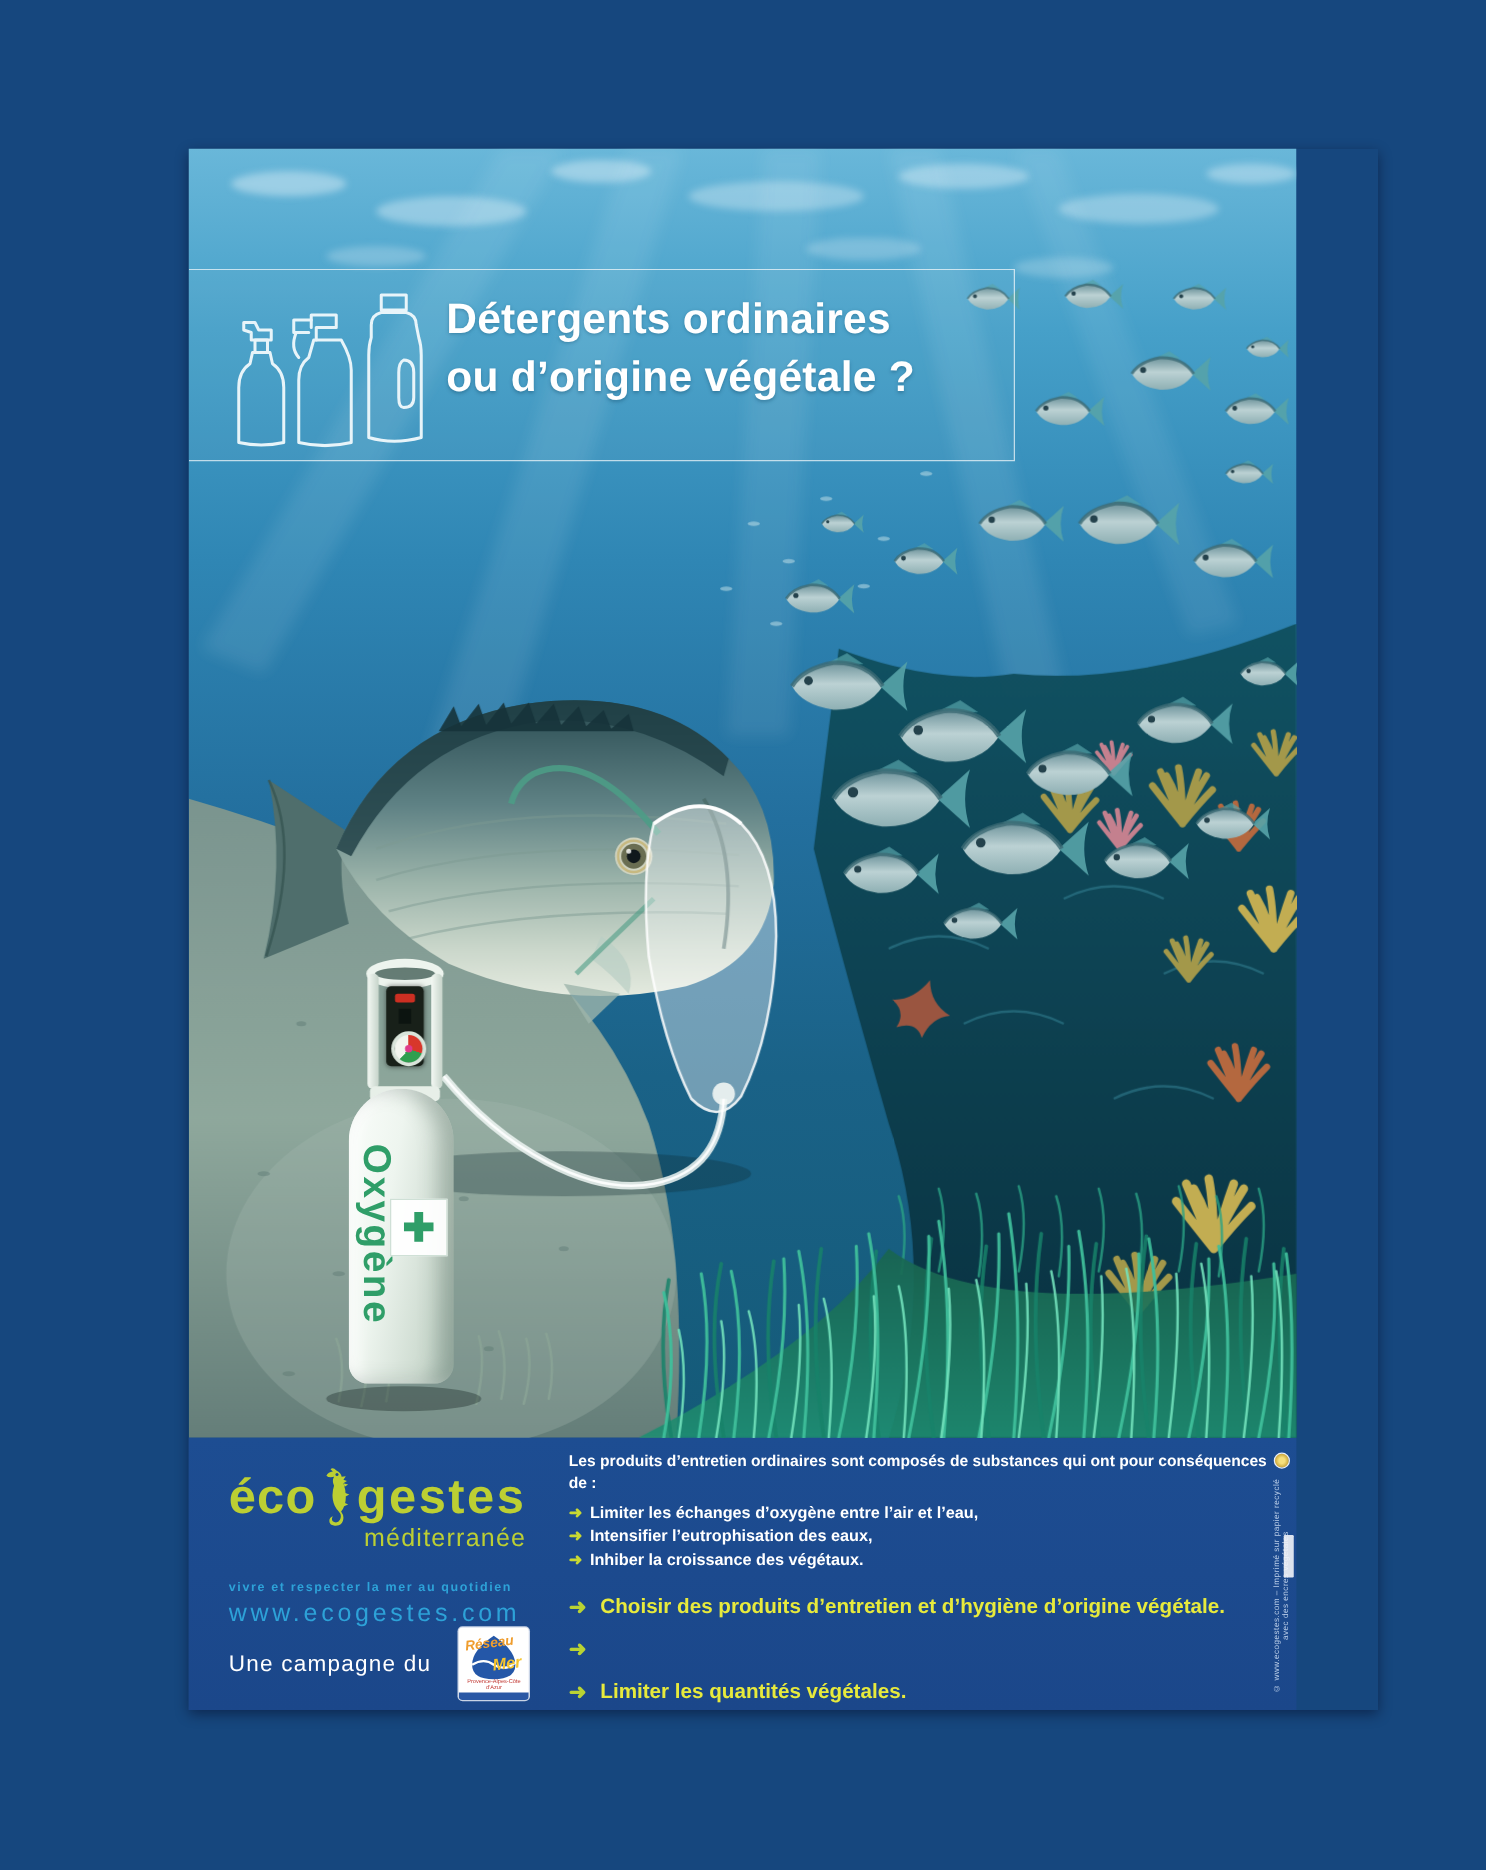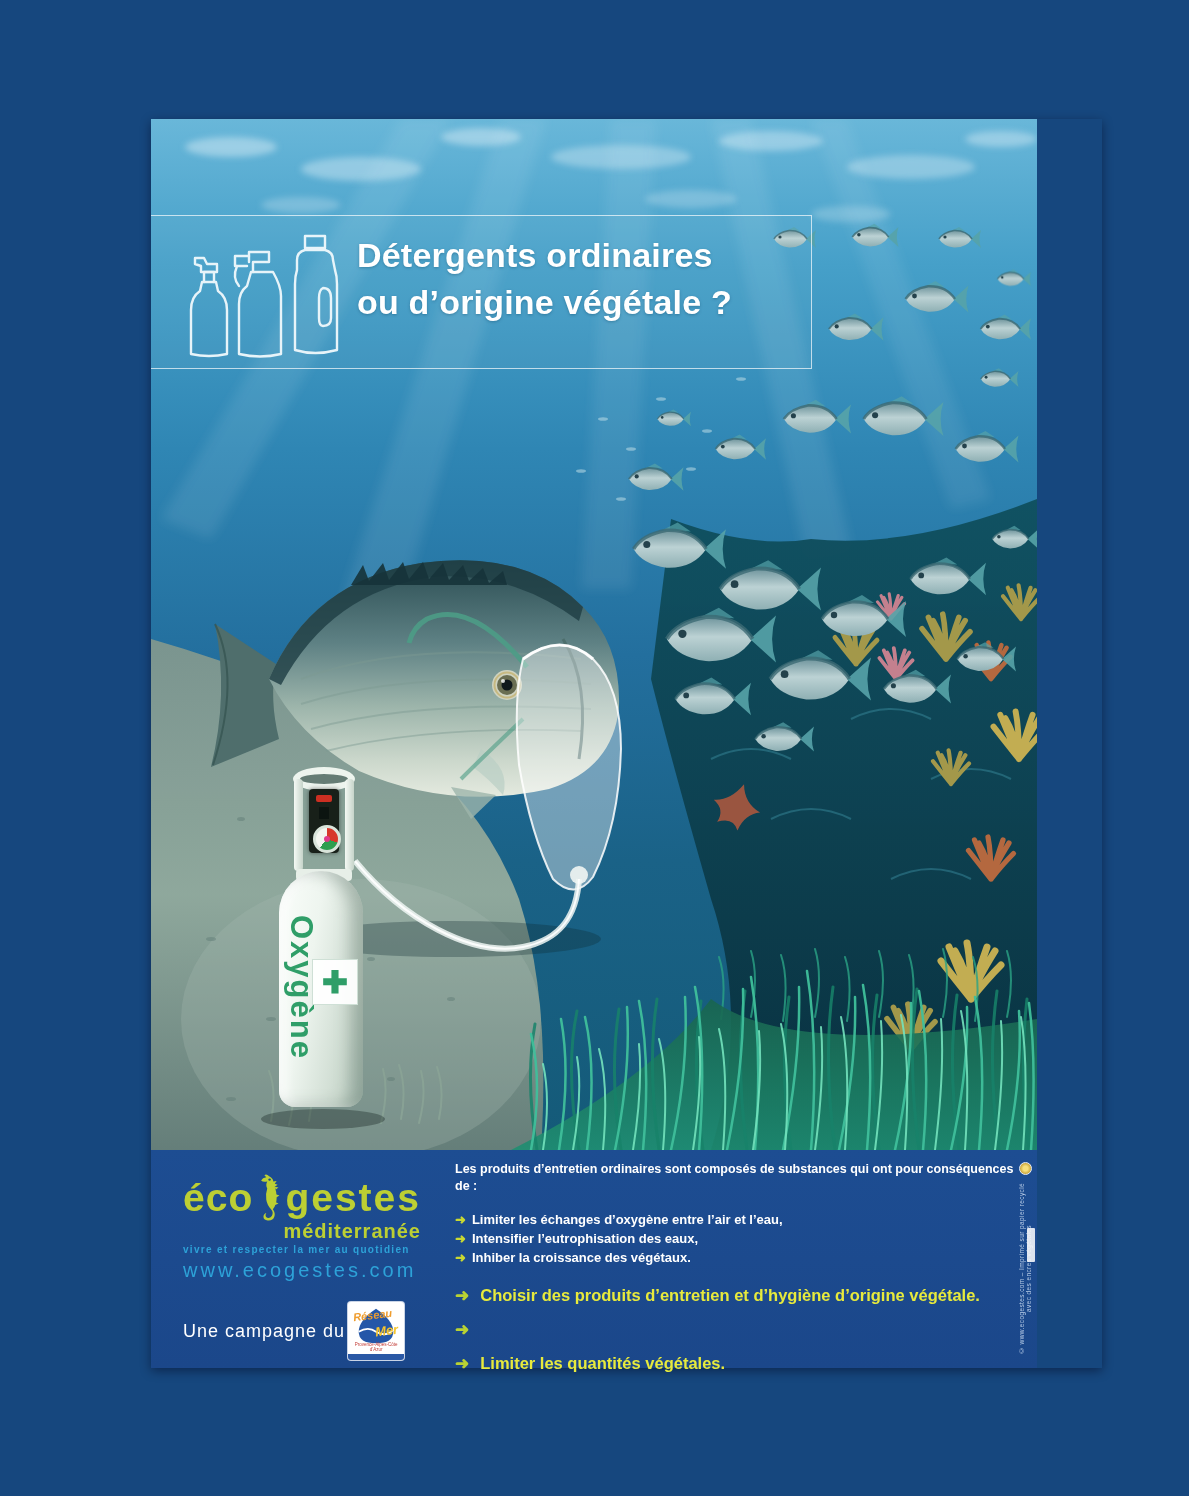--- a/index.html
+++ b/index.html
@@ -47,37 +47,37 @@
             border:1px solid #cfe0d6;display:flex;align-items:center;justify-content:center;}
   .crossbox span{color:#2f9e68;font-size:31px;font-weight:700;line-height:1;}
   
   .footer{position:absolute;left:0;top:1031px;width:886px;height:218px;background:#1c4a8c;
           background-image:linear-gradient(180deg,#1d4d92 0%,#1b478a 100%);}
   .brand{position:absolute;left:32px;top:10px;width:238px;color:#bccf33;}
   .brandrow{display:flex;align-items:flex-end;}
   .eco{font-size:39px;font-weight:700;letter-spacing:1px;line-height:40px;}
   .gestes{font-size:39px;font-weight:700;letter-spacing:2px;line-height:40px;}
   .seahorse{width:42px;height:74px;margin:0 2px -16px 2px;}
-  .medit{font-size:20px;font-weight:700;letter-spacing:1px;text-align:right;margin-top:2px;}
-  .tagline{color:#2da2d8;font-size:10px;font-weight:700;letter-spacing:1.3px;margin-top:1px;white-space:nowrap;}
+  .medit{font-size:20px;font-weight:400;letter-spacing:1px;text-align:right;margin-top:2px;}
+  .tagline{color:#2da2d8;font-size:10px;font-weight:700;letter-spacing:1.3px;margin-top:22px;white-space:nowrap;}
   .website{color:#2da2d8;font-size:20px;letter-spacing:3px;margin-top:4px;white-space:nowrap;}
-  .campaign{position:absolute;left:32px;bottom:8px;display:flex;align-items:center;gap:3px;}
+  .campaign{position:absolute;left:32px;bottom:8px;display:flex;align-items:center;gap:22px;}
   .campaign-label{color:#fff;font-size:18px;letter-spacing:1px;}
   .rm-logo{position:relative;width:56px;height:58px;background:#fff;border-radius:3px;
            box-shadow:0 0 0 1px #c9d4e6;overflow:hidden;}
   .rm-logo svg{position:absolute;left:3px;top:4px;}
   .rm-reseau{position:absolute;left:5px;top:7px;color:#ef9d2e;font-size:11px;font-weight:700;
              font-style:italic;transform:rotate(-7deg);}
   .rm-mer{position:absolute;left:27px;top:21px;color:#f6c52e;font-size:13px;font-weight:700;
           font-style:italic;transform:rotate(-7deg);}
   .rm-sub{position:absolute;left:0;bottom:8px;width:100%;text-align:center;color:#c23a34;
           font-size:4.5px;line-height:5px;}
   .rm-bar{position:absolute;left:0;bottom:0;width:100%;height:6px;background:#2a58a5;}
   .info{position:absolute;left:304px;top:11px;width:562px;}
-  .intro{color:#fff;font-size:12.5px;font-weight:700;line-height:17px;margin-bottom:15px;}
+  .intro{color:#fff;font-size:12.5px;font-weight:700;line-height:17px;margin-bottom:5px;}
   .c-item{display:flex;align-items:flex-start;line-height:19px;}
   .c-item .arr{color:#c9d932;font-size:13px;font-weight:700;margin-right:6px;line-height:19px;}
   .c-item .txt{color:#fff;font-size:13px;font-weight:700;}
   .advice{margin-top:17px;}
   .a-item{display:flex;align-items:flex-start;margin-bottom:11px;}
   .a-item .arr{color:#b9d333;font-size:17px;font-weight:700;margin-right:11px;line-height:23px;}
   .a-item .txt{color:#e7ea3c;font-size:16.5px;font-weight:700;line-height:23px;white-space:pre-line;}
   .credits{position:absolute;right:5px;top:12px;height:196px;width:14px;display:flex;
            flex-direction:column;align-items:center;}
   .eco-emblem{width:11px;height:11px;border-radius:50%;background:radial-gradient(#f7e07c 30%,#caa53a 70%);

